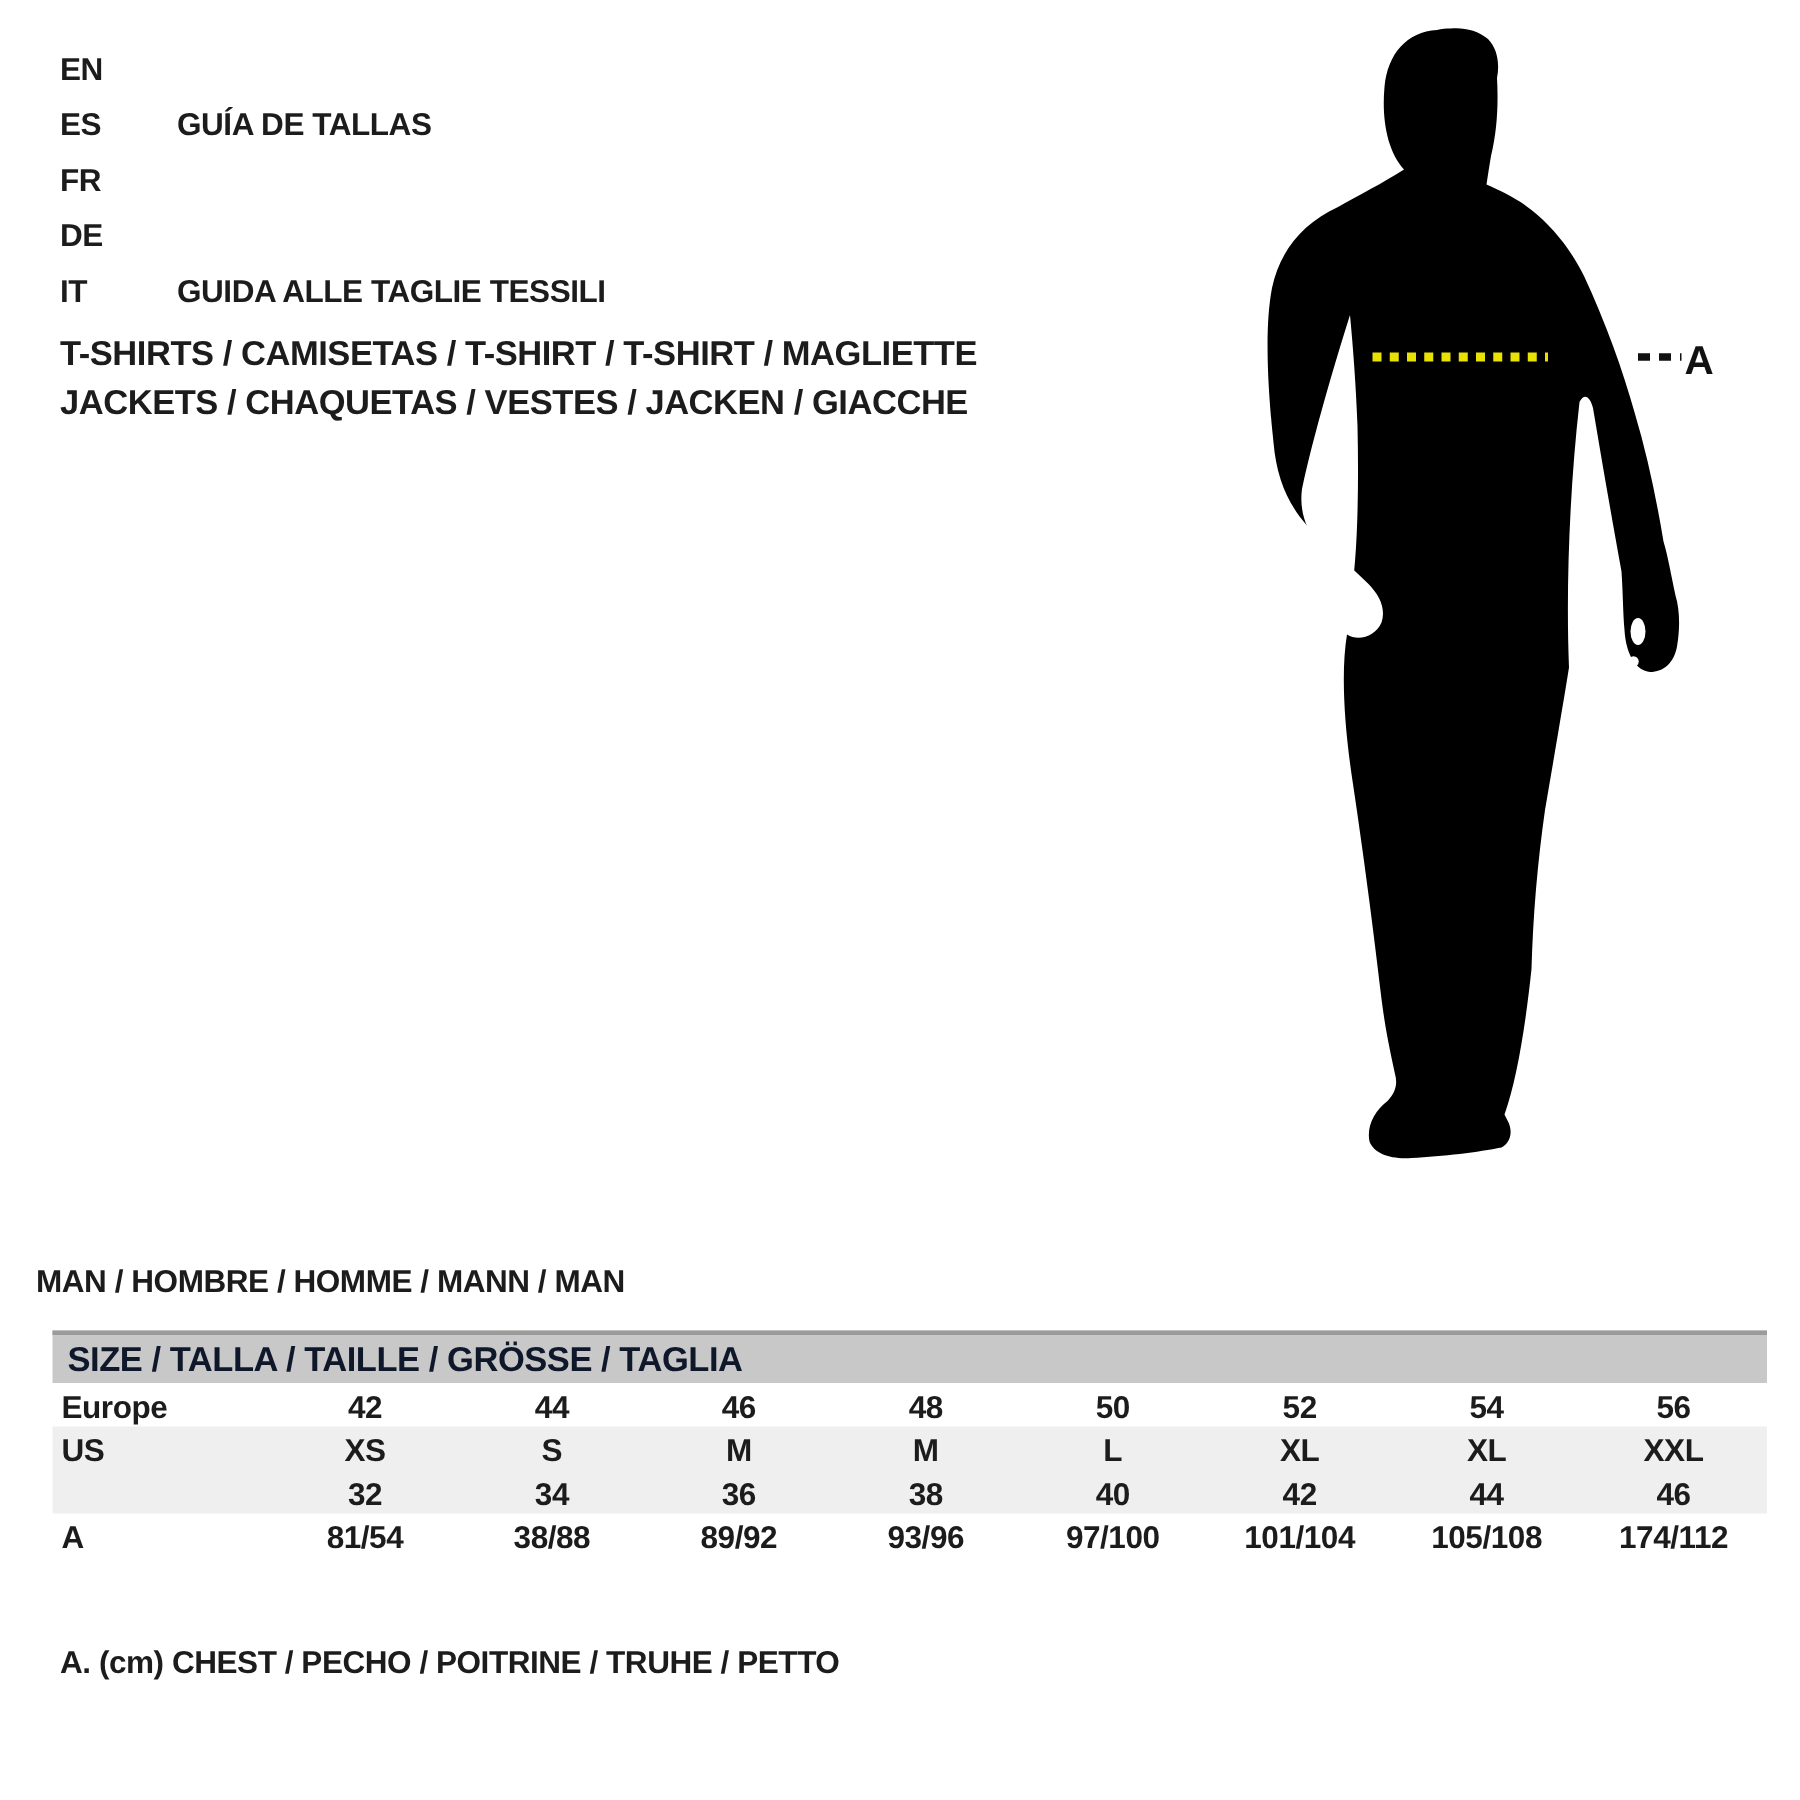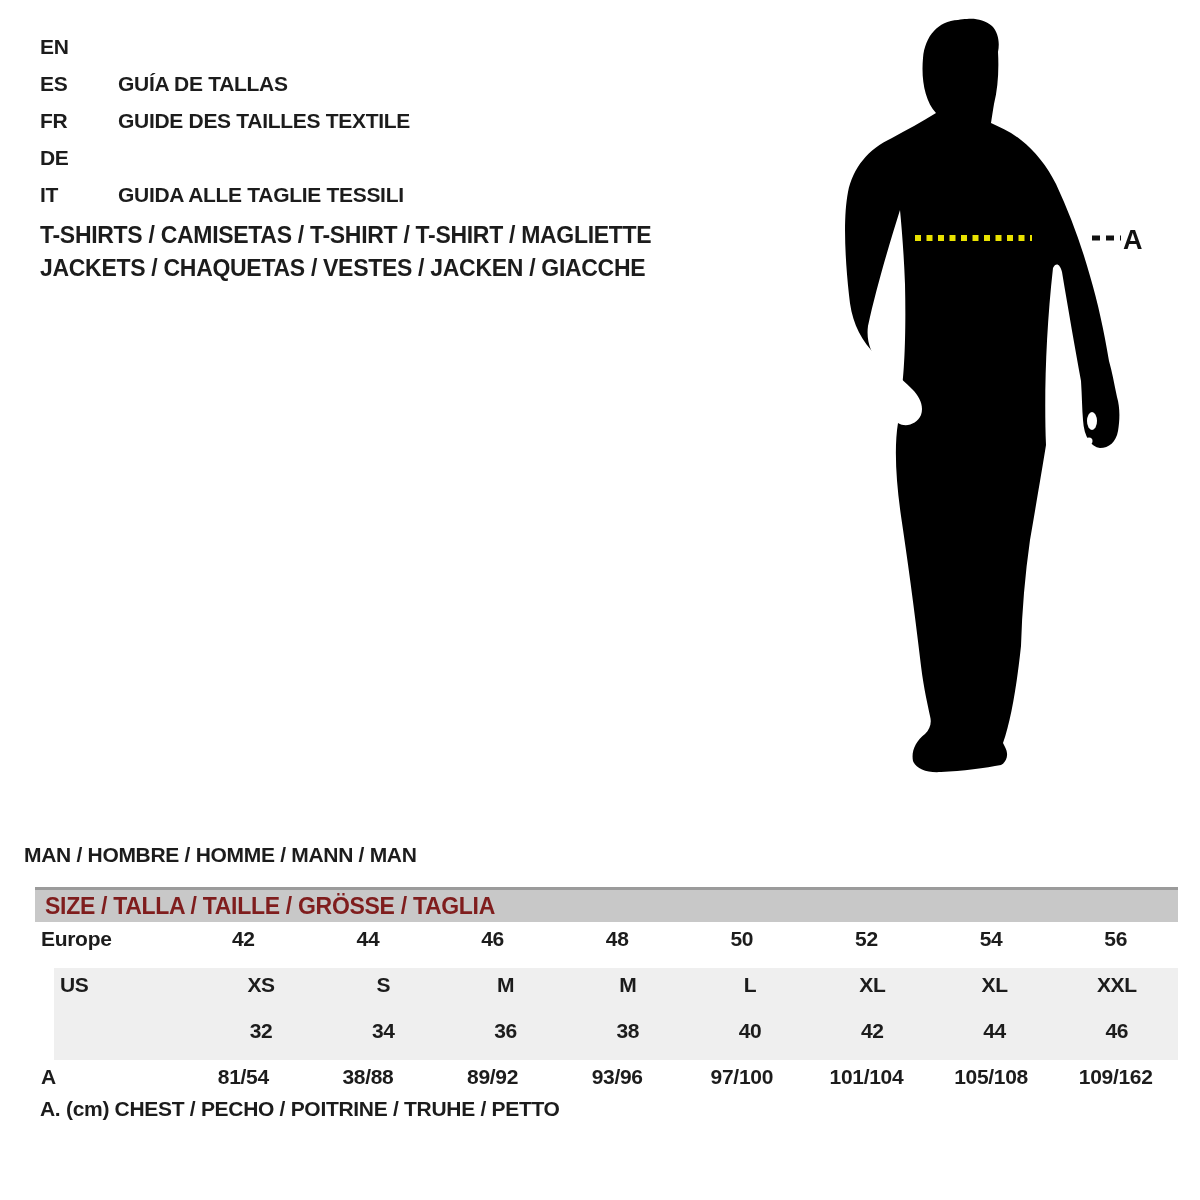--- a/index.html
+++ b/index.html
@@ -22,24 +22,24 @@
   .figure{position:absolute;top:0;left:0;width:1200px;height:1200px;}
   .figure text{font-family:"Liberation Sans",sans-serif;font-weight:bold;font-size:27px;fill:#111;}
 
   
   .man-label{position:absolute;top:843px;left:24px;font-size:21px;}
 
   
   .size-table{position:absolute;top:887px;left:35px;width:1143px;}
   .thead{
     height:32px;line-height:32px;background:#c8c8c8;border-top:3px solid #9b9b9b;
-    padding-left:10px;font-size:23px;color:#7f1d1d;
+    padding-left:10px;font-size:23px;color:#0f172a;
   }
-  .trow{display:flex;height:46px;line-height:33px;font-size:21px;justify-content:space-between;}
-  .trow.shaded{background:#efefef;margin-left:19px;}
+  .trow{display:flex;height:29px;line-height:33px;font-size:21px;justify-content:space-between;}
+  .trow.shaded{background:#efefef;}
   .tlabel{width:140px;padding-left:6px;}
   .tcell{flex:1;text-align:center;}
 
   
   .footnote{position:absolute;top:1097px;left:40px;font-size:21px;text-align:right;}
 </style>
 </head>
 <body>
 
 <div class="page">
@@ -47,21 +47,20 @@
   <div class="lang-list">
     <div class="lang-row">
       <span class="lang-code">EN</span>
     </div>
     <div class="lang-row">
       <span class="lang-code">ES</span>
       <span class="lang-label">GUÍA DE TALLAS</span>
     </div>
     <div class="lang-row">
       <span class="lang-code">FR</span>
-      <span class="lang-label">GUIDE DES TAILLES TEXTILE</span>
     </div>
     <div class="lang-row">
       <span class="lang-code">DE</span>
     </div>
     <div class="lang-row">
       <span class="lang-code">IT</span>
       <span class="lang-label">GUIDA ALLE TAGLIE TESSILI</span>
     </div>
   </div>
 
@@ -166,19 +165,19 @@
 
     <div class="trow">
       <span class="tlabel">A</span>
       <span class="tcell">81/54</span>
       <span class="tcell">38/88</span>
       <span class="tcell">89/92</span>
       <span class="tcell">93/96</span>
       <span class="tcell">97/100</span>
       <span class="tcell">101/104</span>
       <span class="tcell">105/108</span>
-      <span class="tcell">109/162</span>
+      <span class="tcell">174/112</span>
     </div>
   </div>
 
   <div class="footnote">A. (cm) CHEST / PECHO / POITRINE / TRUHE / PETTO</div>
 
 </div>
 
 </body></html>

